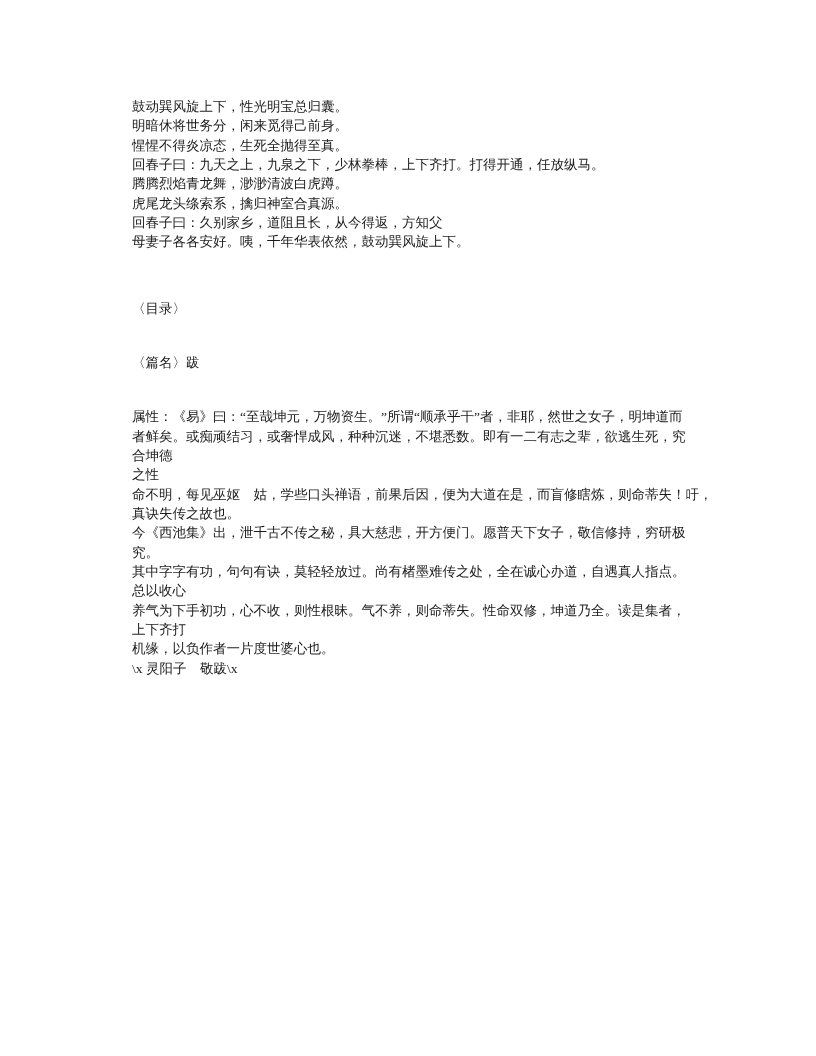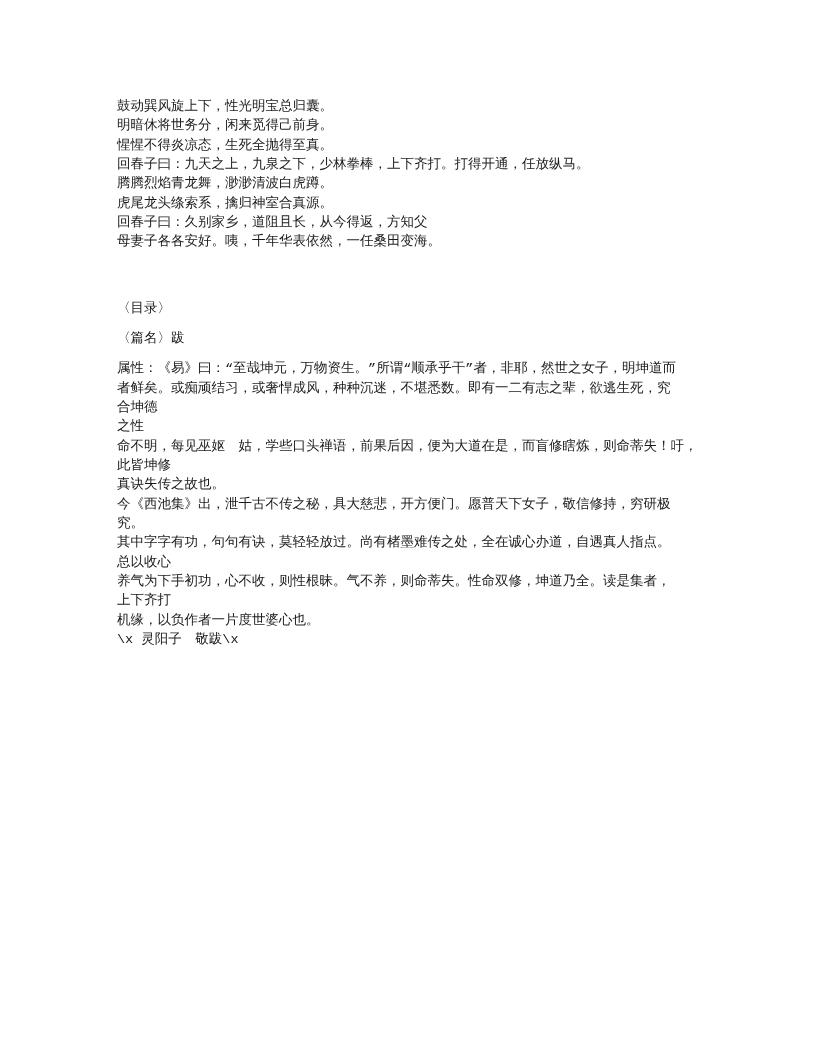--- a/index.html
+++ b/index.html
@@ -13,62 +13,61 @@
     overflow: hidden;
   }
   .page {
     position: relative;
     width: 816px;
     height: 1056px;
     background: #ffffff;
   }
   .text-block {
     position: absolute;
-    left: 117px;
+    left: 132px;
     top: 97px;
     width: 660px;
-    font-family: Liberation Mono, monospace;
+    font-family: Liberation Serif, serif;
     font-size: 13.5px;
     line-height: 19.33px;
     color: #1a1a1a;
   }
   .line {
     white-space: pre;
     min-height: 19.33px;
   }
   
-  .gap-1 { margin-top: 11px; }
+  .gap-1 { margin-top: 35px; }
   
   .gap-2 { margin-top: 47px; }
 </style>
 </head>
 <body>
 
 <div class="page">
   <div class="text-block">
 
     <div class="line">鼓动巽风旋上下，性光明宝总归囊。</div>
     <div class="line">明暗休将世务分，闲来觅得己前身。</div>
     <div class="line">惺惺不得炎凉态，生死全抛得至真。</div>
     <div class="line">回春子曰：九天之上，九泉之下，少林拳棒，上下齐打。打得开通，任放纵马。</div>
     <div class="line">腾腾烈焰青龙舞，渺渺清波白虎蹲。</div>
     <div class="line">虎尾龙头绦索系，擒归神室合真源。</div>
     <div class="line">回春子曰：久别家乡，道阻且长，从今得返，方知父</div>
-    <div class="line">母妻子各各安好。咦，千年华表依然，一任桑田变海。</div>
+    <div class="line">母妻子各各安好。咦，千年华表依然，鼓动巽风旋上下。</div>
 
     <div class="line gap-2">〈目录〉</div>
 
     <div class="line gap-1">〈篇名〉跋</div>
 
     <div class="line gap-1">属性：《易》曰：“至哉坤元，万物资生。”所谓“顺承乎干”者，非耶，然世之女子，明坤道而</div>
     <div class="line">者鲜矣。或痴顽结习，或奢悍成风，种种沉迷，不堪悉数。即有一二有志之辈，欲逃生死，究</div>
     <div class="line">合坤德</div>
     <div class="line">之性</div>
     <div class="line">命不明，每见巫妪　姑，学些口头禅语，前果后因，便为大道在是，而盲修瞎炼，则命蒂失！吁，</div>
-    <div class="line">此皆坤修</div>
     <div class="line">真诀失传之故也。</div>
     <div class="line">今《西池集》出，泄千古不传之秘，具大慈悲，开方便门。愿普天下女子，敬信修持，穷研极</div>
     <div class="line">究。</div>
     <div class="line">其中字字有功，句句有诀，莫轻轻放过。尚有楮墨难传之处，全在诚心办道，自遇真人指点。</div>
     <div class="line">总以收心</div>
     <div class="line">养气为下手初功，心不收，则性根昧。气不养，则命蒂失。性命双修，坤道乃全。读是集者，</div>
     <div class="line">上下齐打</div>
     <div class="line">机缘，以负作者一片度世婆心也。</div>
     <div class="line">\x 灵阳子　敬跋\x</div>
 

